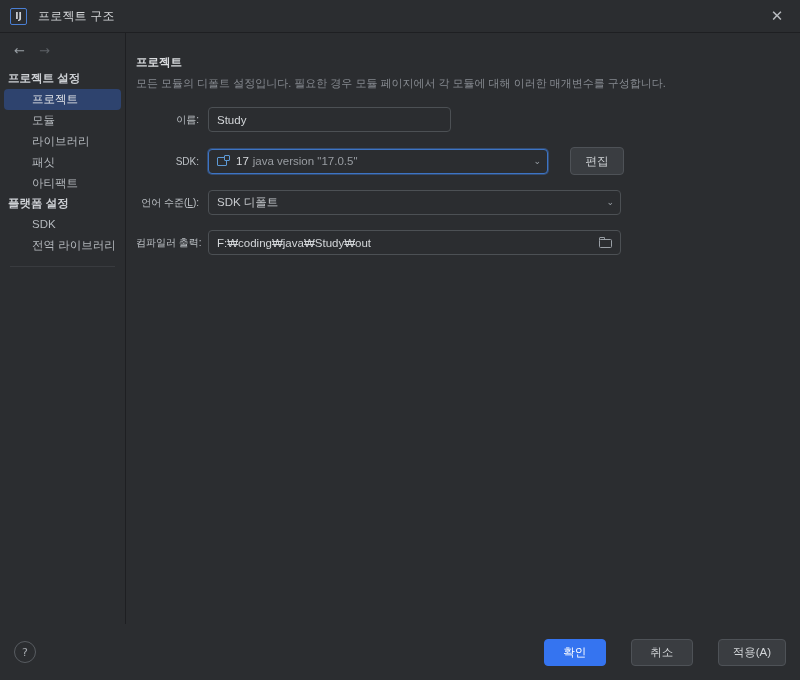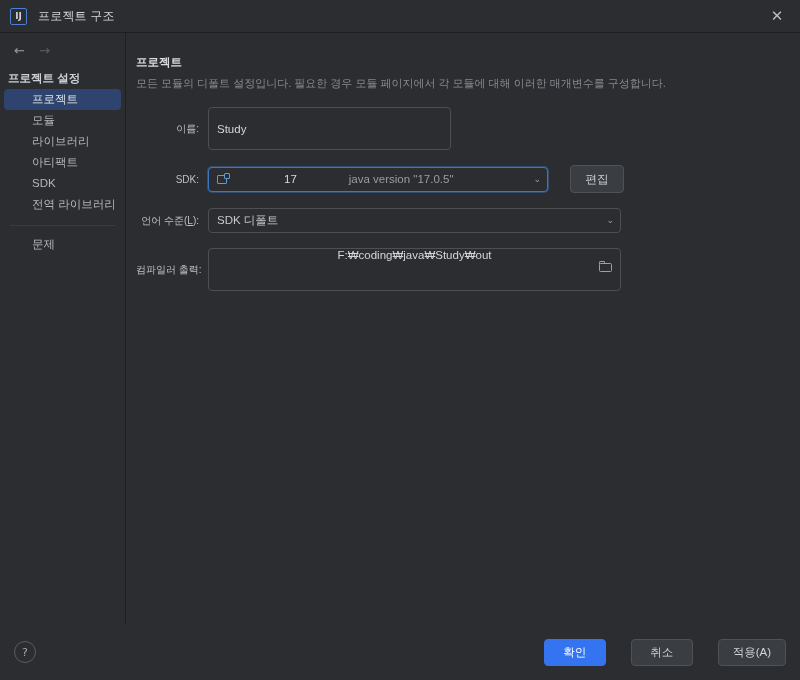--- a/index.html
+++ b/index.html
@@ -149,21 +149,21 @@
     min-width: 72px;
     text-align: right;
     color: #bcc0c5;
     font-size: 10px;
     padding-right: 9px;
     white-space: nowrap;
   }
   .mnemonic { text-decoration: underline; }
 
   .text-field {
-    height: 43px;
+    height: 25px;
     background: #2b2d30;
     border: 1px solid #4c5054;
     border-radius: 4px;
     display: flex;
     align-items: center;
     padding: 0 8px;
     color: #d3d6d9;
     font-size: 11.5px;
   }
   .name-field { width: 243px; }
@@ -176,21 +176,20 @@
     display: flex;
     align-items: center;
     padding: 0 6px 0 8px;
     color: #c6c9cd;
     font-size: 11.5px;
     position: relative;
   }
   .combo.focused {
     border: 1px solid #3d74c4;
     box-shadow: 0 0 0 1px rgba(61,116,196,.45);
-    gap: 48px;
   }
   .combo .chevron {
     margin-left: auto;
     color: #9aa0a6;
     font-size: 9px;
     line-height: 1;
     font-family: "DejaVu Sans", sans-serif;
     padding-left: 8px;
   }
   .sdk-combo { width: 340px; }
@@ -231,21 +230,20 @@
     font-size: 11.5px;
     display: flex;
     align-items: center;
     justify-content: center;
     padding: 0 10px;
   }
 
   .out-field {
     width: 413px;
     position: relative;
-    flex-direction: column;
   }
   .folder-icon {
     margin-left: auto;
     width: 13px; height: 11px;
     position: relative;
     flex: 0 0 auto;
   }
   .folder-icon .f-body {
     position: absolute;
     left: 0; bottom: 0;
@@ -331,27 +329,28 @@
 
       <div class="nav-arrows">
         <span class="nav-arrow enabled">←</span>
         <span class="nav-arrow disabled">→</span>
       </div>
 
       <div class="group-header">프로젝트 설정</div>
       <div class="nav-item selected">프로젝트</div>
       <div class="nav-item">모듈</div>
       <div class="nav-item">라이브러리</div>
+      <div class="nav-item">패싯</div>
       <div class="nav-item">아티팩트</div>
 
+      <div class="group-header">플랫폼 설정</div>
       <div class="nav-item">SDK</div>
       <div class="nav-item">전역 라이브러리</div>
 
       <div class="nav-divider"></div>
-      <div class="nav-item">문제</div>
     </div>
 
     <div class="content">
 
       <div class="section-title">프로젝트</div>
       <div class="section-desc">모든 모듈의 디폴트 설정입니다. 필요한 경우 모듈 페이지에서 각 모듈에 대해 이러한 매개변수를 구성합니다.</div>
 
       <div class="form-row">
         <div class="form-label">이름:</div>
         <div class="text-field name-field">Study</div>

